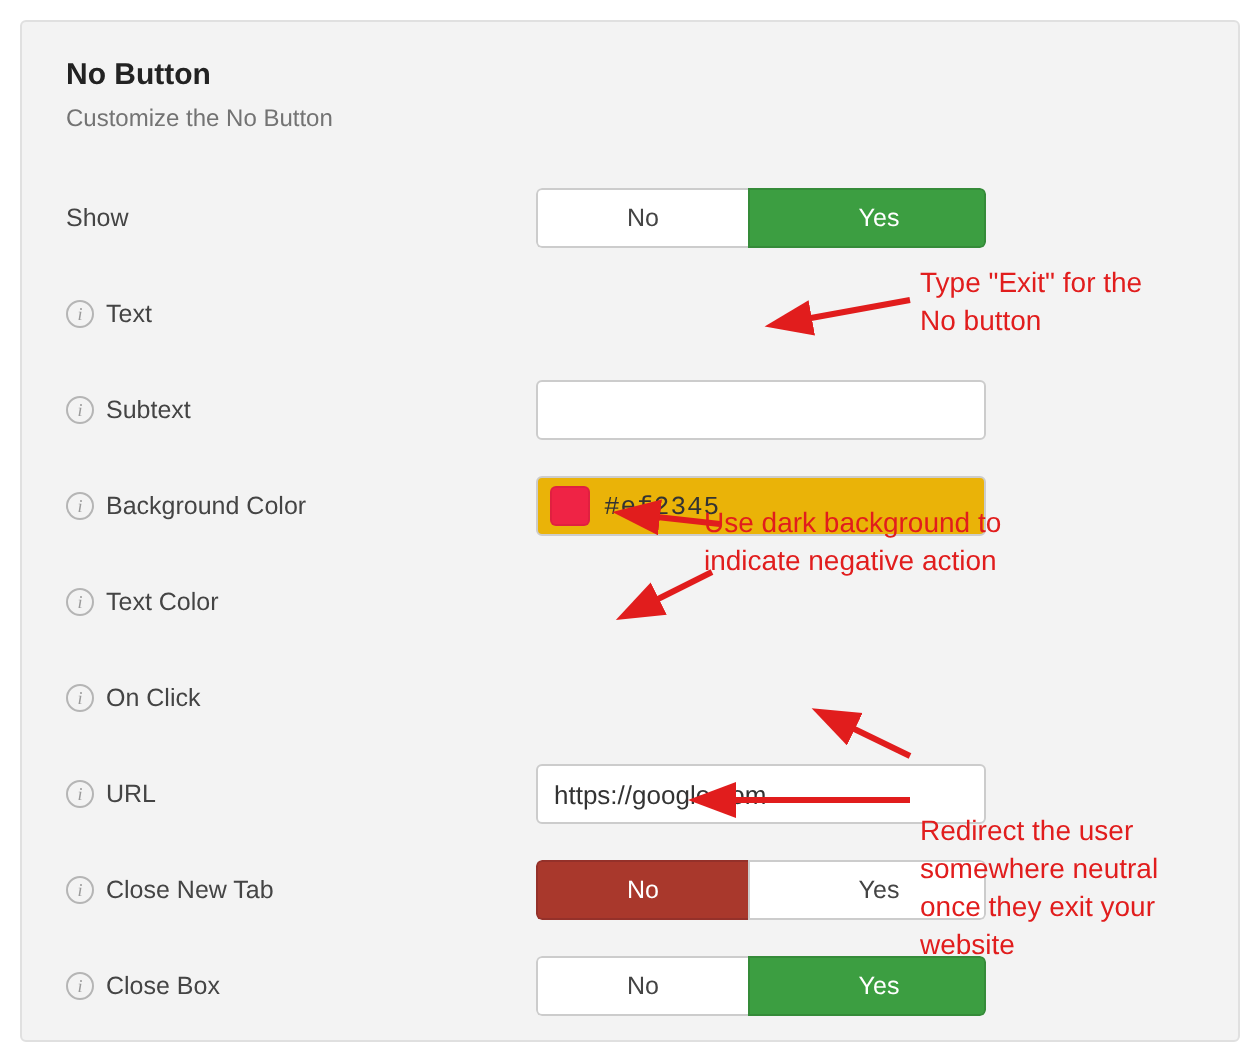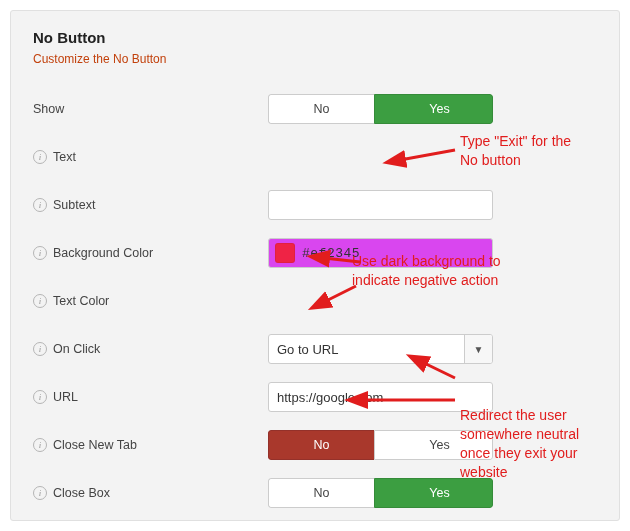--- a/index.html
+++ b/index.html
@@ -26,21 +26,21 @@
     position: relative;
   }
   .panel-title {
     font-size: 15px;
     font-weight: 700;
     color: #222;
     margin: 0 0 6px 0;
   }
   .panel-sub {
     font-size: 12px;
-    color: #c2410c;
+    color: #737373;
     margin: 0 0 28px 0;
   }
   .row {
     display: flex;
     align-items: center;
     margin-bottom: 18px;
     min-height: 30px;
     gap: 47px;
   }
   .label-col {
@@ -108,21 +108,21 @@
     font-size: 13px;
     color: #333;
     font-family: inherit;
     outline: none;
   }
   .color-field {
     width: 225px;
     height: 30px;
     border: 1px solid #ccc;
     border-radius: 3px;
-    background: #d946ef;
+    background: #eab308;
     display: flex;
     align-items: center;
     padding: 0 6px;
     gap: 7px;
   }
   .swatch {
     width: 20px;
     height: 20px;
     border-radius: 3px;
     border: 1px solid rgba(0,0,0,0.06);
@@ -233,26 +233,20 @@
         <span class="info-icon">i</span>
         <span>Text Color</span>
       </div>
     </div>
 
     <div class="row">
       <div class="label-col">
         <span class="info-icon">i</span>
         <span>On Click</span>
       </div>
-      <div class="ctrl-col">
-        <div class="select-wrap">
-          <div class="select-val">Go to URL</div>
-          <div class="select-caret">▼</div>
-        </div>
-      </div>
     </div>
 
     <div class="row">
       <div class="label-col">
         <span class="info-icon">i</span>
         <span>URL</span>
       </div>
       <div class="ctrl-col">
         <input class="text-input" type="text" value="https://google.com" style="">
       </div>

